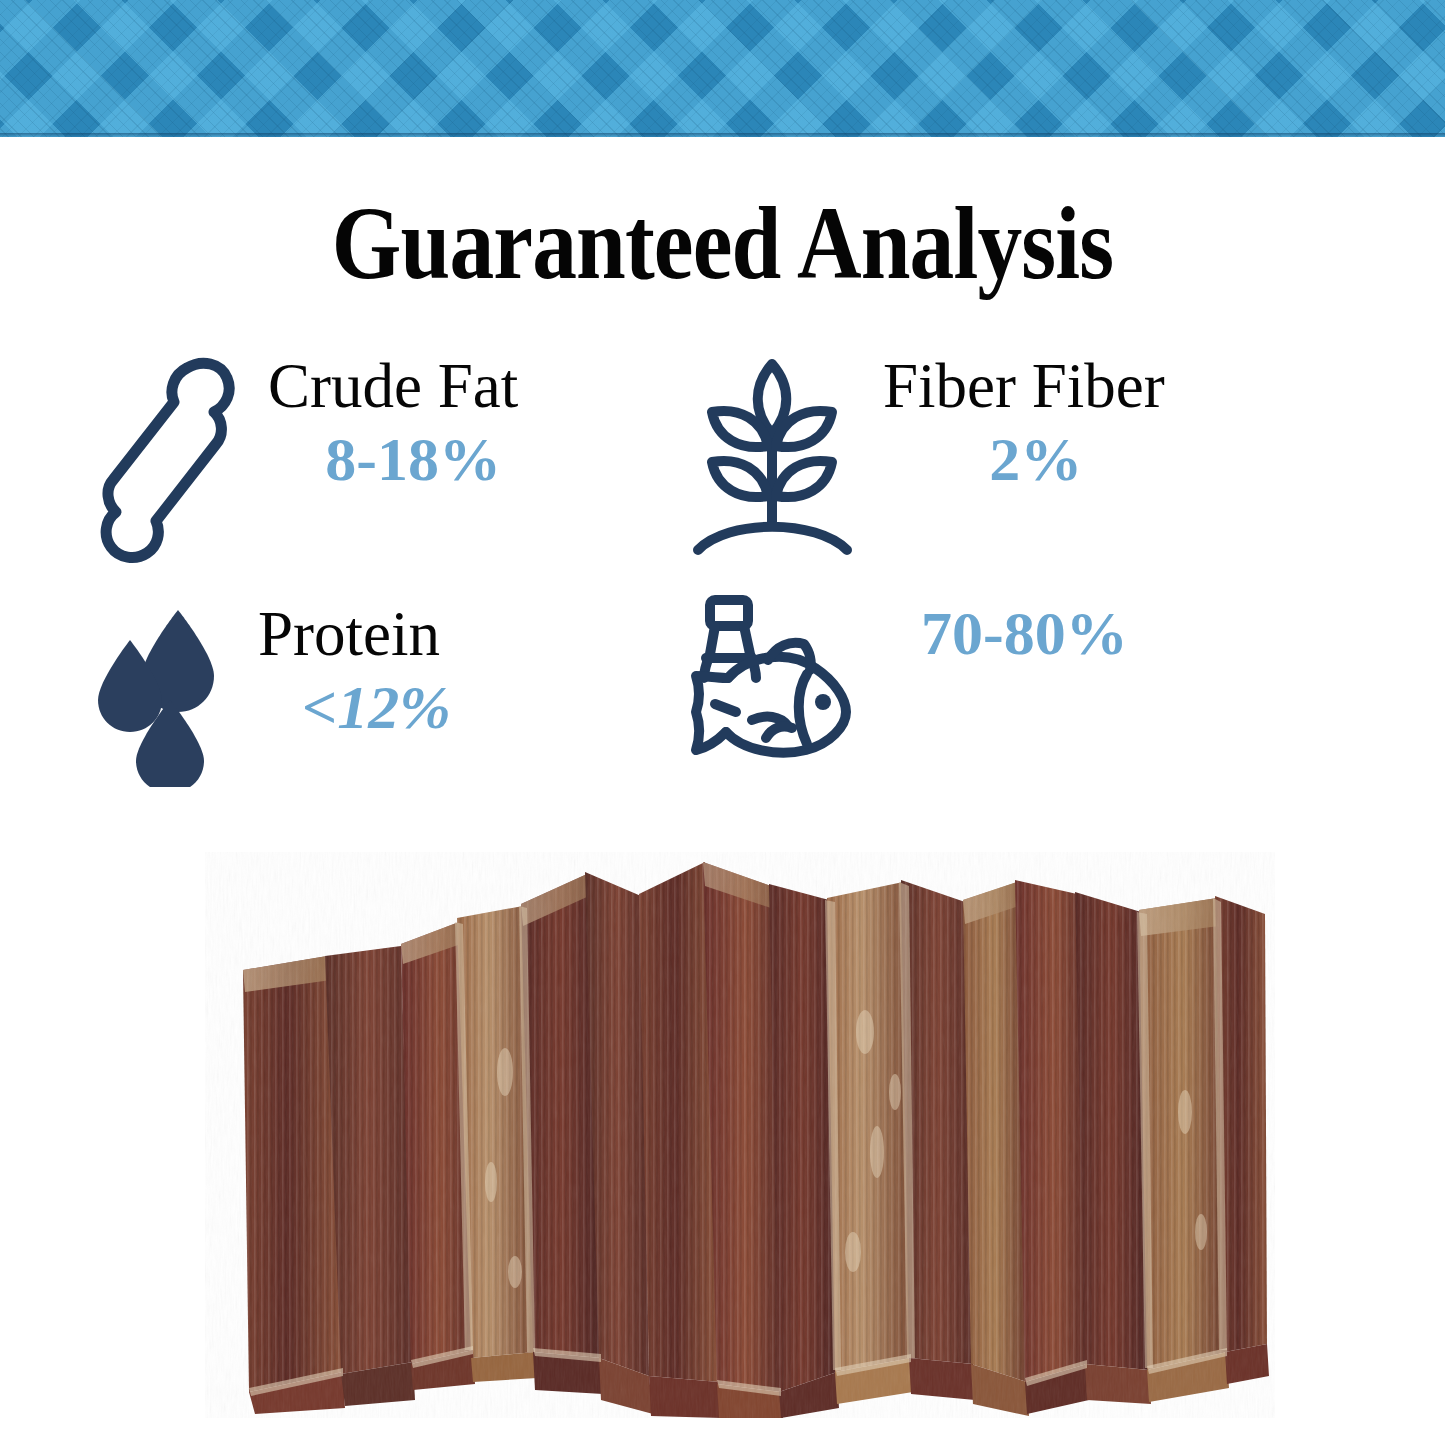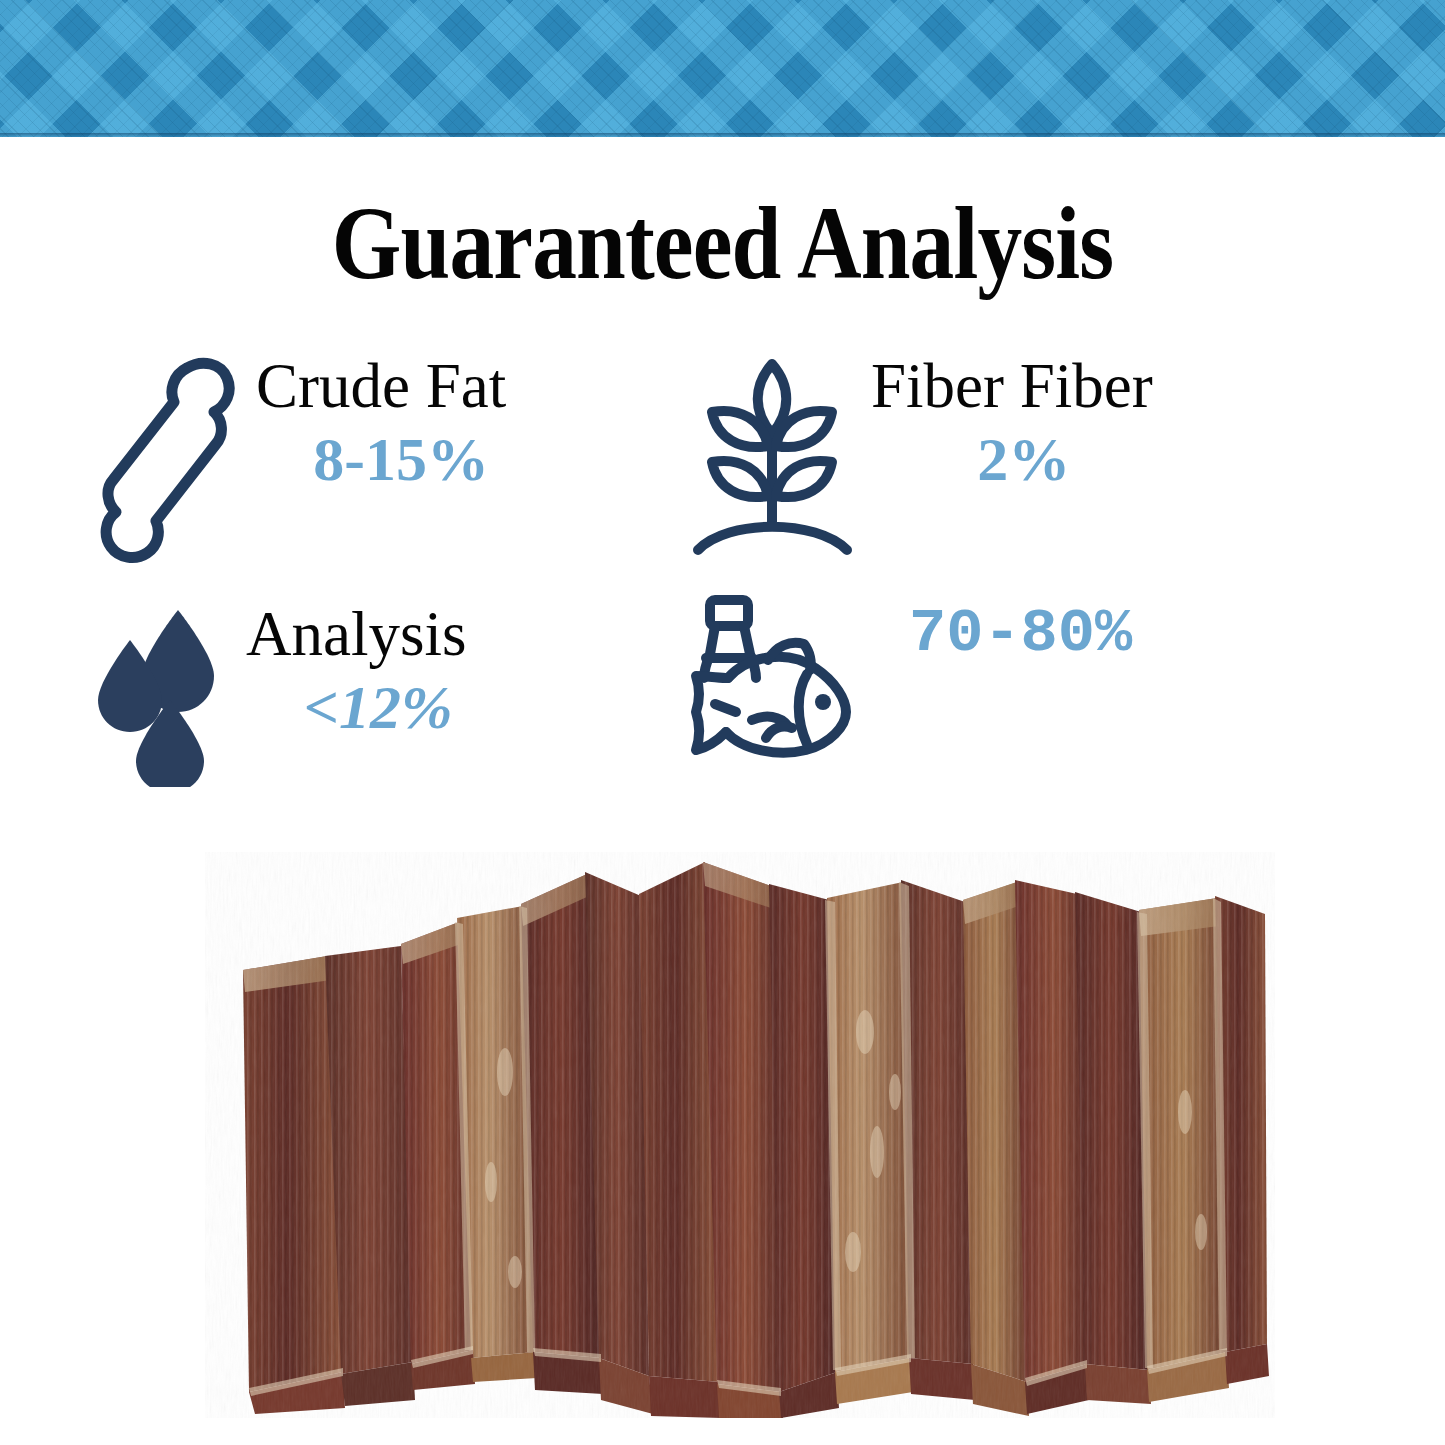--- a/index.html
+++ b/index.html
@@ -108,20 +108,21 @@
     display: flex;
     align-items: flex-start;
   }
   .stat .icon-wrap {
     flex: 0 0 auto;
     display: block;
   }
   .stat .stat-text {
     display: block;
     padding-left: 16px;
+    margin-left: 12px;
   }
   .stat-label {
     display: block;
     font-size: 63px;
     line-height: 1.02;
     color: #060606;
     white-space: nowrap;
     font-weight: 400;
   }
   .stat-value {
@@ -136,21 +137,21 @@
 
   
   #stat-crude-fat      { left: 20px;  top: 2px;   }
   #stat-crude-fiber    { left: 620px; top: 2px;   }
   #stat-moisture       { left: 20px;  top: 250px; }
   #stat-crude-protein  { left: 600px; top: 240px; }
 
   #stat-crude-fat .stat-value { padding-left: 40px; }
   #stat-crude-fiber .stat-value { padding-left: 24px; }
   #stat-moisture .stat-value { padding-left: 44px; font-style: italic; }
-  #stat-crude-protein .stat-value { padding-left: 28px; font-family: Liberation Mono, monospace; }
+  #stat-crude-protein .stat-value { padding-left: 28px; }
 
   
   #product-photo {
     position: absolute;
     left: 205px;
     top: 852px;
     width: 1070px;
     height: 566px;
   }
   #product-photo svg { display: block; width: 100%; height: 100%; }
@@ -180,21 +181,21 @@
                  C71 178 68 192 57 199
                  C45 207 29 204 21 193
                  C13 182 15 166 26 158
                  C17 150 15 135 23 126
                  L84 48
                  C79 37 83 21 97 14 Z" stroke="#223b5c" stroke-width="11" stroke-linejoin="round" fill="none"></path>
       </svg>
     </span>
     <span class="stat-text">
       <span class="stat-label">Crude Fat</span>
-      <span class="stat-value">8-15%</span>
+      <span class="stat-value">8-18%</span>
     </span>
   </div>
 
   <div class="stat" id="stat-crude-fiber">
     <span class="icon-wrap">
       <svg width="165" height="205" viewBox="0 0 165 205" fill="none" xmlns="http://www.w3.org/2000/svg">
         <g stroke="#223b5c" stroke-width="10" stroke-linecap="round" stroke-linejoin="round" fill="none">
 
           <path d="M82 84 L82 168"></path>
 
@@ -225,21 +226,21 @@
 
           <path d="M88 8 C88 8 124 53 124 74 C124 94 108 110 88 110 C68 110 52 94 52 74 C52 53 88 8 88 8 Z"></path>
 
           <path d="M40 38 C40 38 72 79 72 98 C72 116 58 130 40 130 C22 130 8 116 8 98 C8 79 40 38 40 38 Z"></path>
 
           <path d="M80 98 C80 98 114 140 114 159 C114 177 99 191 80 191 C61 191 46 177 46 159 C46 140 80 98 80 98 Z"></path>
         </g>
       </svg>
     </span>
     <span class="stat-text">
-      <span class="stat-label">Analysis</span>
+      <span class="stat-label">Protein</span>
       <span class="stat-value">&lt;12%</span>
     </span>
   </div>
 
   <div class="stat" id="stat-crude-protein">
     <span class="icon-wrap">
       <svg width="195" height="180" viewBox="0 0 195 180" fill="none" xmlns="http://www.w3.org/2000/svg">
         <g stroke="#223b5c" stroke-width="10" stroke-linecap="round" stroke-linejoin="round" fill="none">
 
           <rect x="40" y="8" width="38" height="26" rx="5"></rect>

